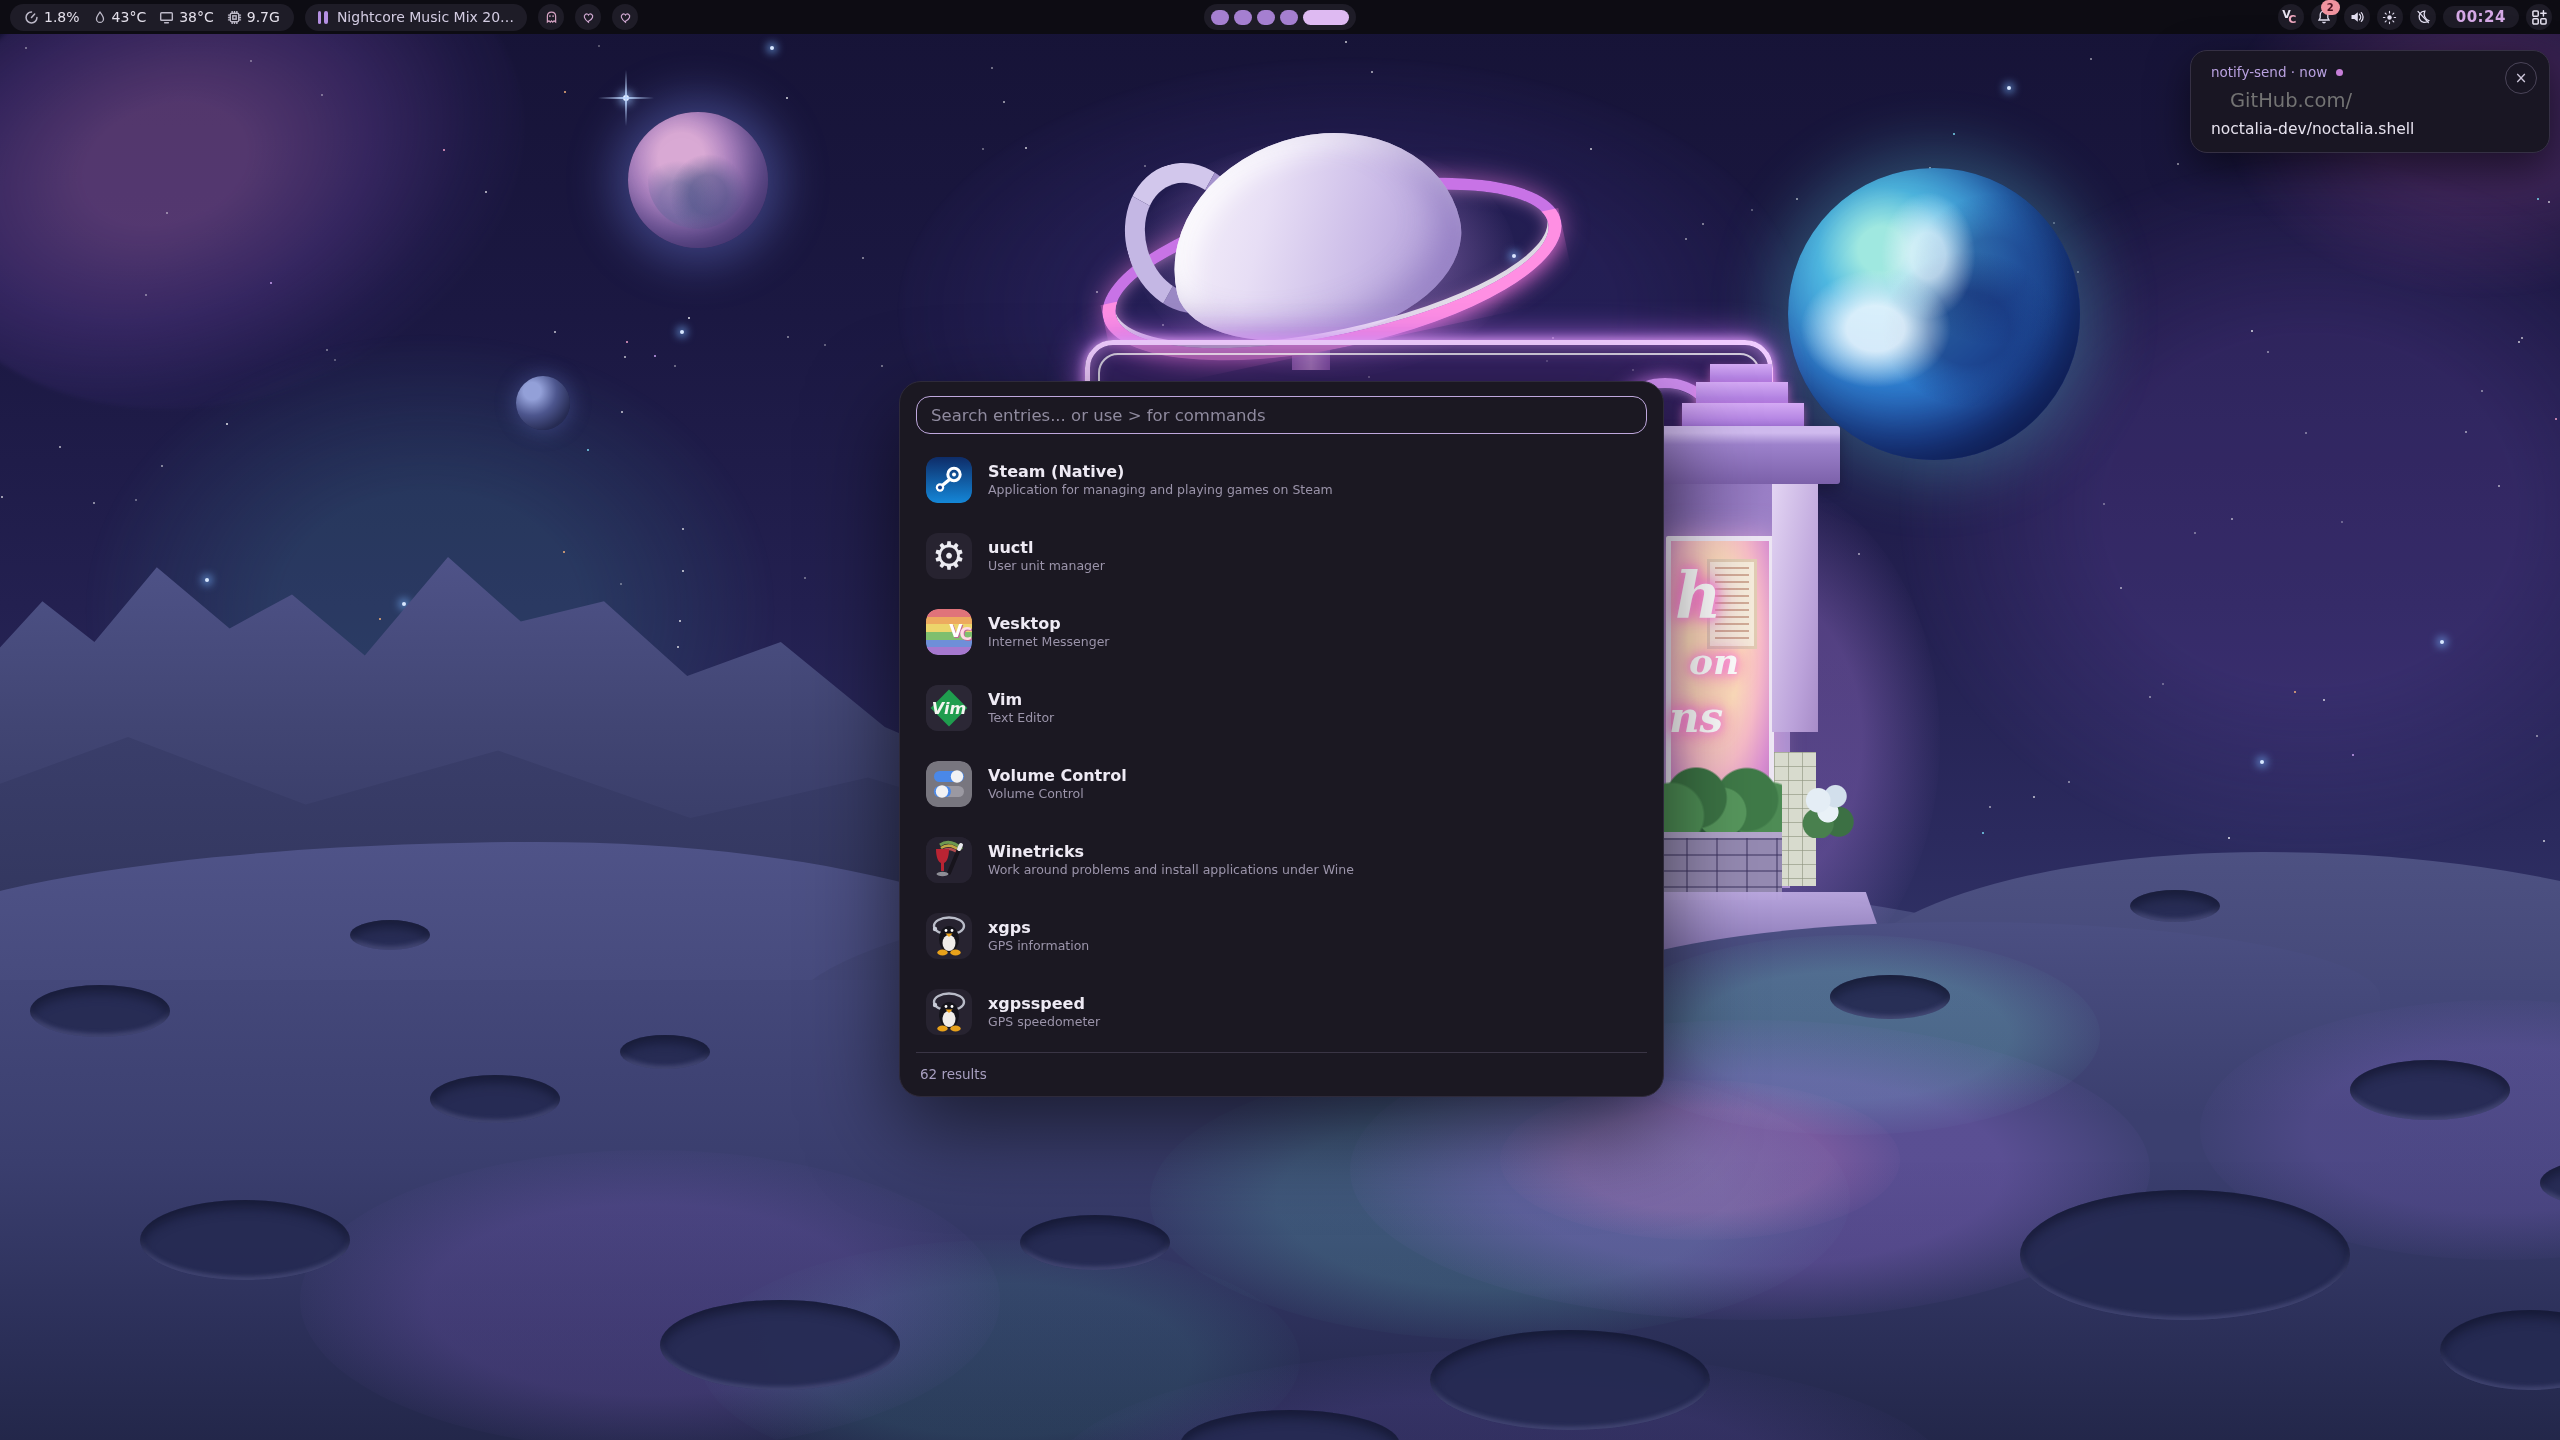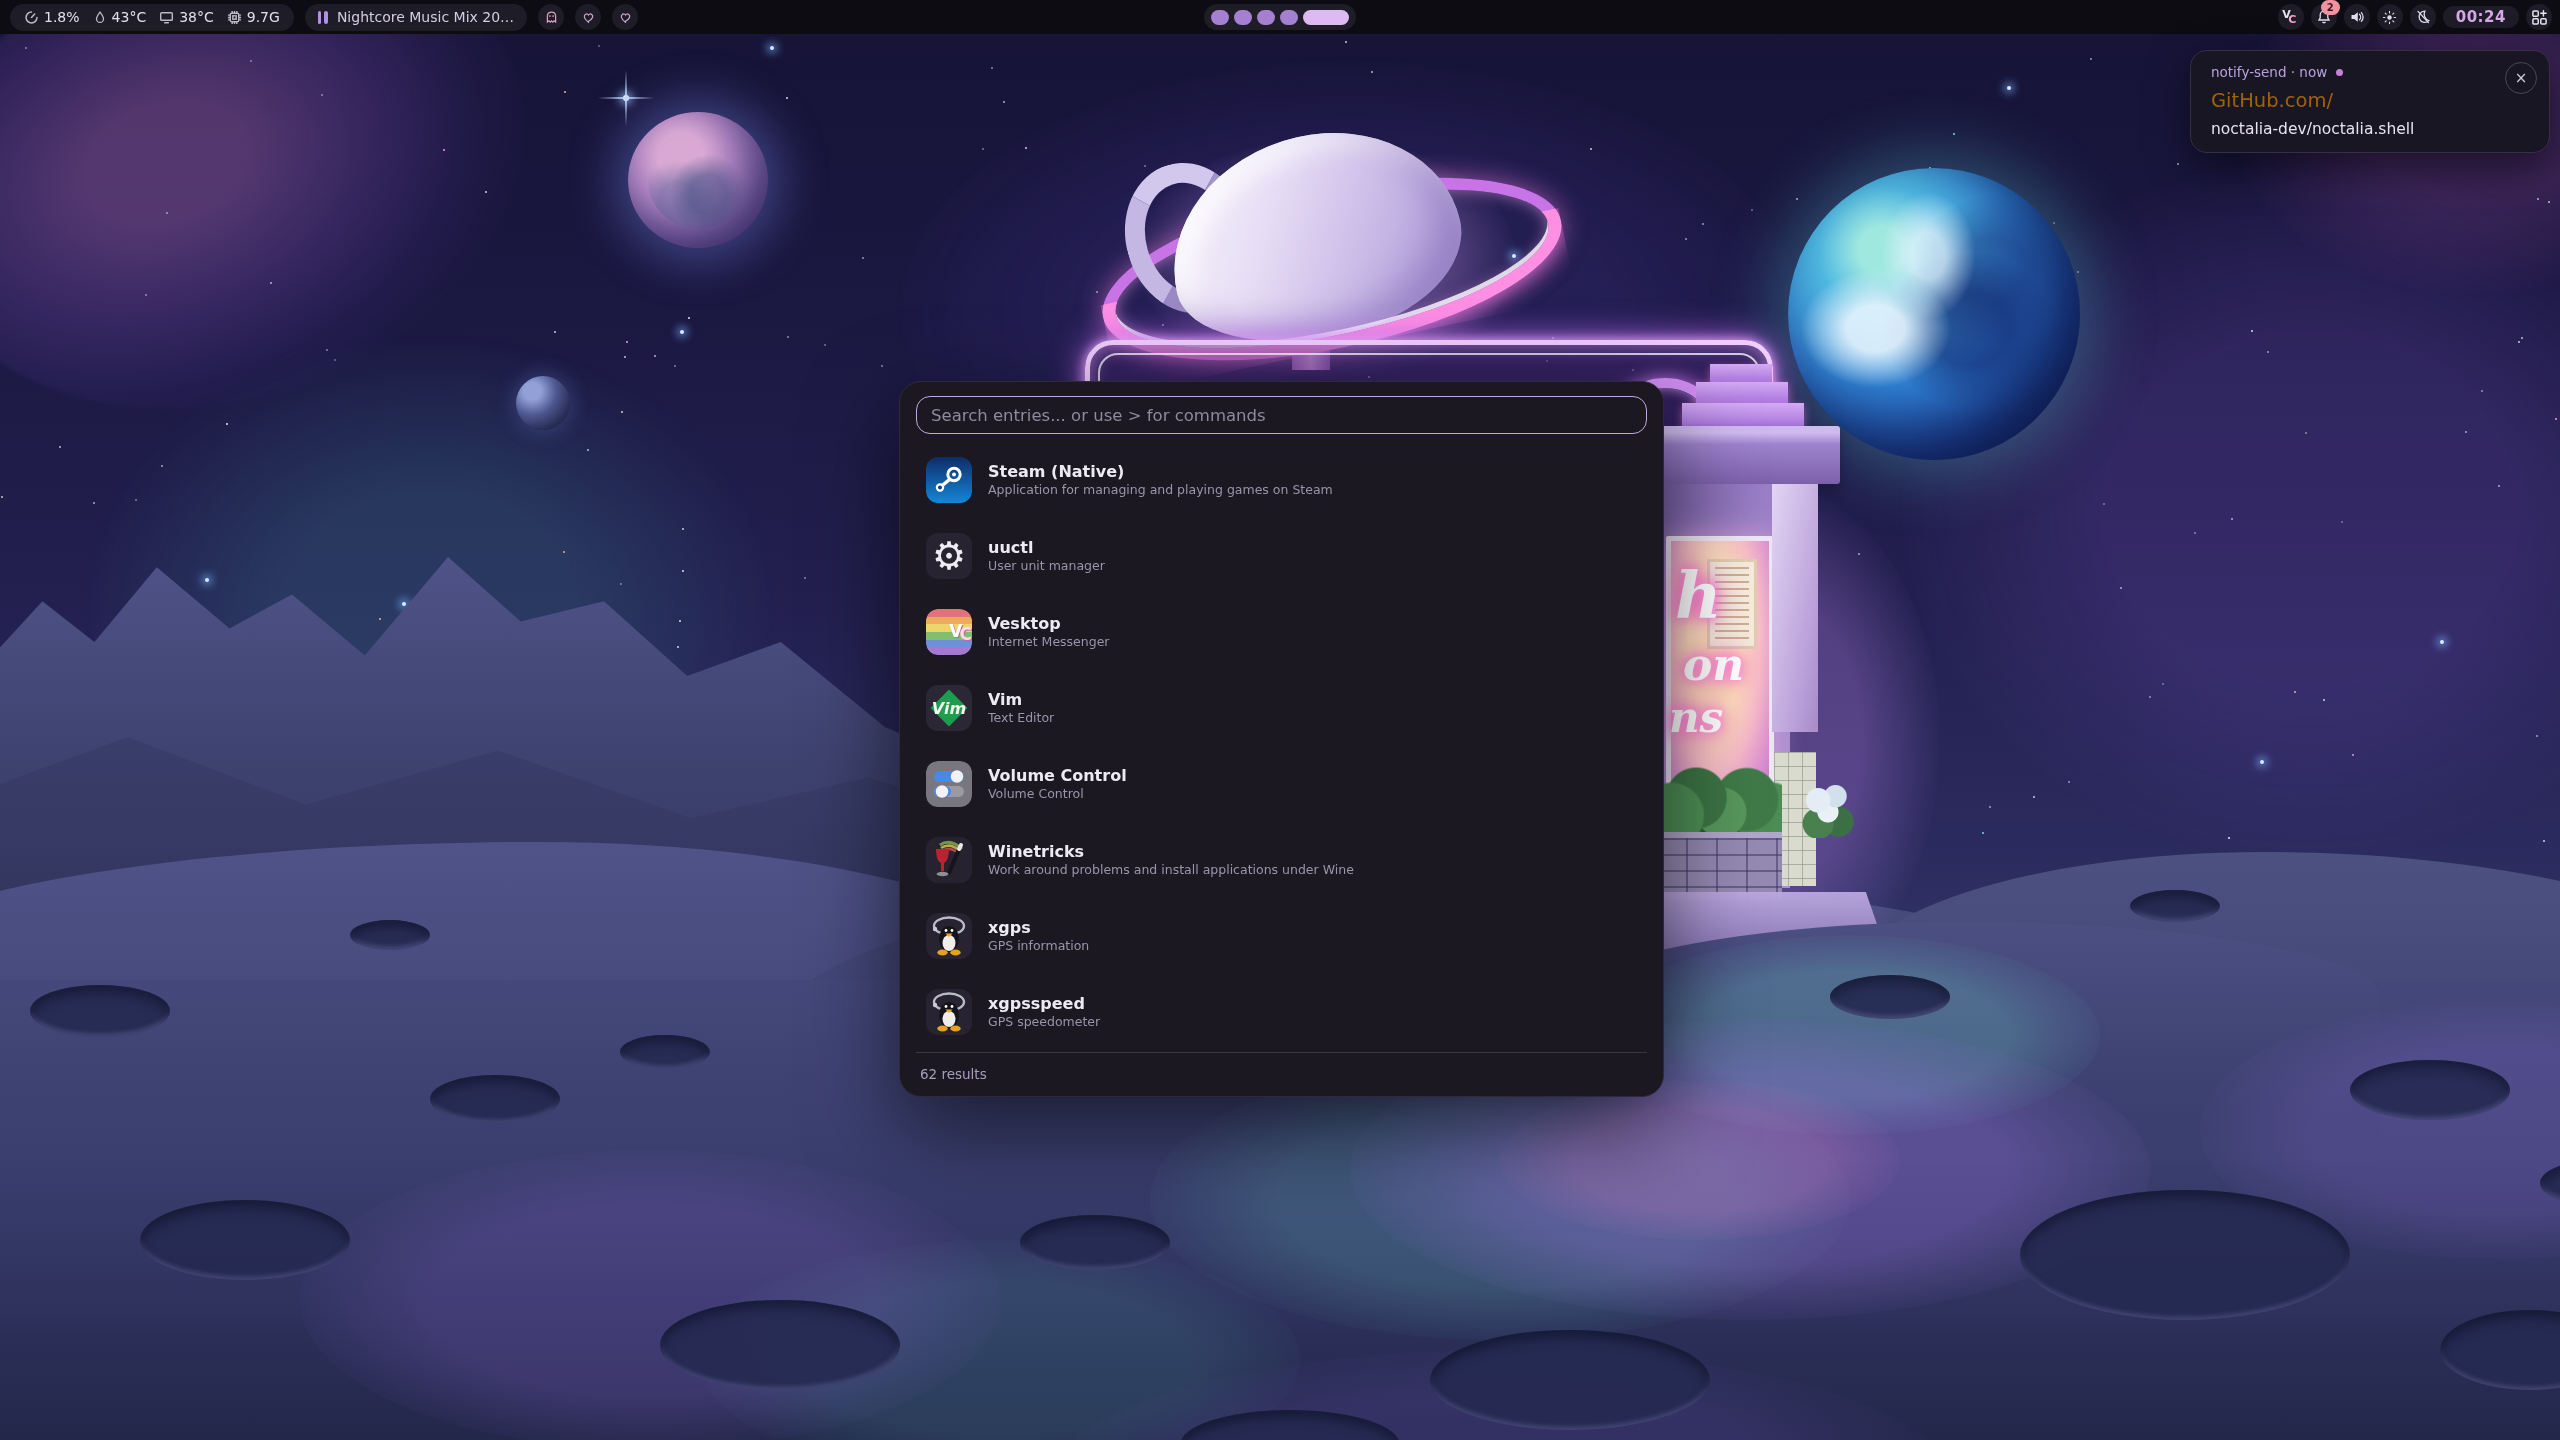--- a/index.html
+++ b/index.html
@@ -118,21 +118,21 @@
     border:5px solid #ede6f4;border-radius:2px;
     background:radial-gradient(ellipse at 45% 40%,#ffe2bc 0 35%,#f7bcc8 60%,#d98ed0 85%,#c27ec4 100%);
     box-shadow:0 0 28px rgba(255,190,225,.55);}
   .menu-board{position:absolute;left:36px;top:18px;width:44px;height:84px;background:#f6ecdc;
     border:3px solid #e2cdb4;}
   .menu-board::after{content:"";position:absolute;inset:5px;
     background:repeating-linear-gradient(180deg,rgba(180,120,95,.55) 0 2px,transparent 2px 7px);}
   .neon-letter{position:absolute;color:#fff;font-family:"DejaVu Serif",serif;font-style:italic;font-weight:bold;
     text-shadow:0 0 6px #ff9ce0,0 0 14px #ff6ad2,0 0 26px #f24ac4;line-height:1;}
   .nl1{left:4px;top:22px;font-size:64px;}
-  .nl2{left:12px;top:102px;font-size:44px;}
+  .nl2{left:18px;top:102px;font-size:36px;}
   .nl3{left:-2px;top:156px;font-size:42px;}
   .pillar-right{position:absolute;left:122px;top:124px;width:46px;height:248px;
     background:linear-gradient(100deg,#e3d5f3,#bba2da 70%,#a78cc8);}
   .tiles{position:absolute;left:124px;top:392px;width:42px;height:134px;background-color:#d8dbce;
     background-image:linear-gradient(rgba(140,145,125,.6) 1px,transparent 1px),
                      linear-gradient(90deg,rgba(140,145,125,.6) 1px,transparent 1px);
     background-size:14px 14px;}
   .plants{position:absolute;left:6px;top:406px;width:126px;height:80px;
     background:radial-gradient(circle at 12% 62%,#4f8f56 0 26%,transparent 28%),
       radial-gradient(circle at 32% 40%,#3c7445 0 30%,transparent 32%),
@@ -213,21 +213,21 @@
   
   #notification{position:absolute;left:2190px;top:50px;width:360px;height:103px;z-index:60;
     background:#191623;border:1px solid #353044;border-radius:17px;
     box-shadow:0 14px 40px rgba(0,0,0,.5);box-sizing:border-box;padding:13px 20px;}
   .notif-header{display:flex;align-items:center;gap:9px;}
   .notif-source{font-size:13.5px;color:#b9a1e0;}
   .notif-dot{width:7px;height:7px;border-radius:50%;background:#c77fd8;}
   .notif-close{position:absolute;right:12px;top:11px;width:30px;height:30px;border-radius:50%;
     border:1.5px solid #4a4458;display:flex;align-items:center;justify-content:center;
     color:#cfc8dc;font-size:15px;}
-  .notif-title{margin-top:9px;font-size:19.5px;color:#a16207;font-weight:500;}
+  .notif-title{margin-top:9px;font-size:19.5px;color:#737373;font-weight:500;margin-left:19px;}
   .notif-body{margin-top:8px;font-size:15.5px;color:#e6e2ee;}
 </style>
 </head>
 <body>
 
 <div id="wallpaper">
   <div class="nebula galaxy abs"></div>
   <div class="nebula neb-p1 abs"></div>
   <div class="nebula neb-p2 abs"></div>
   <div class="nebula neb-p3 abs"></div>

